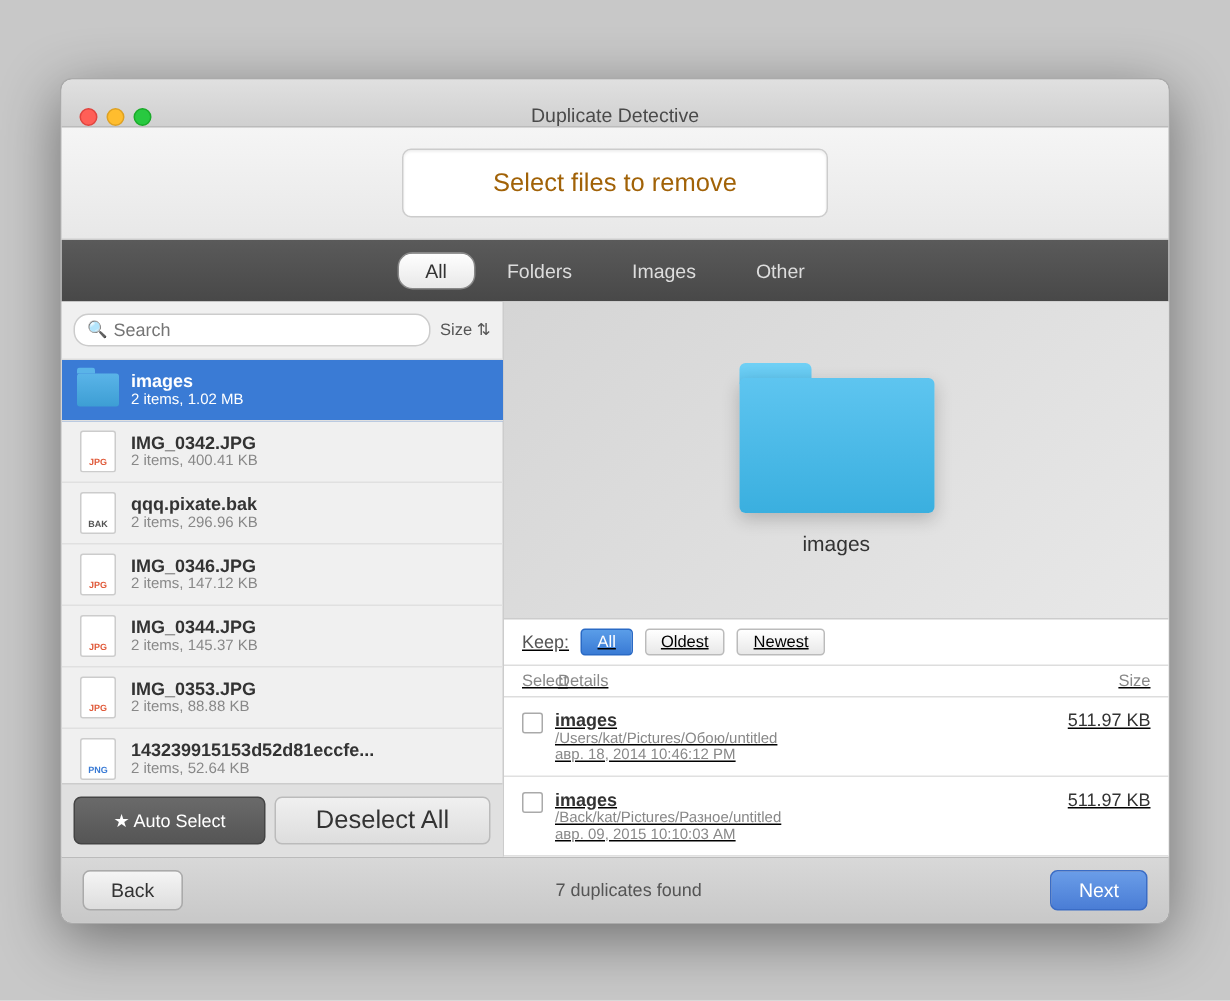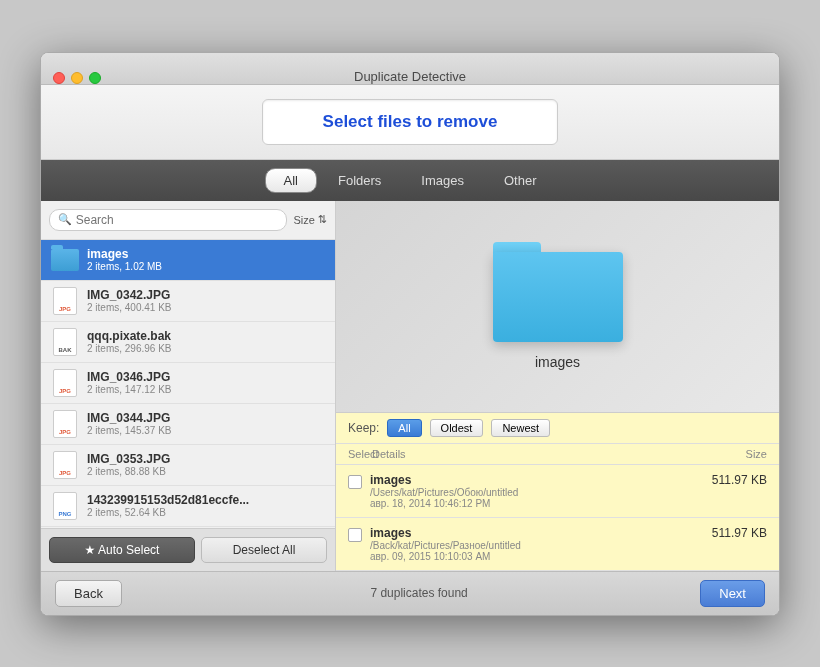--- a/index.html
+++ b/index.html
@@ -55,22 +55,22 @@
       display: flex;
       justify-content: center;
       border-bottom: 1px solid #ccc;
     }
     .header-title-box {
       background: white;
       border: 1px solid #ccc;
       border-radius: 6px;
       padding: 12px 60px;
       font-size: 17px;
-      font-weight: 700;
-      color: #1d4ed8;
+      font-weight: 400;
+      color: #a16207;
       box-shadow: inset 0 1px 2px rgba(0,0,0,0.08);
     }
     .tabs-bar {
       background: linear-gradient(to bottom, #5a5a5a, #484848);
       display: flex;
       justify-content: center;
       align-items: center;
       padding: 8px 0;
       gap: 2px;
     }
@@ -265,22 +265,22 @@
       align-items: center;
       justify-content: center;
       gap: 4px;
     }
     .btn-deselect {
       flex: 1;
       background: linear-gradient(to bottom, #f0f0f0, #ddd);
       color: #333;
       border: 1px solid #bbb;
       border-radius: 5px;
-      padding: 5px 0;
-      font-size: 12px;
+      padding: 5px 18px;
+      font-size: 17px;
       cursor: pointer;
     }
     .right-panel {
       flex: 1;
       display: flex;
       flex-direction: column;
       background: #e8e8e8;
     }
     .preview-area {
       flex: 1;
@@ -323,22 +323,23 @@
       bottom: -4px;
       left: 5px;
       z-index: -1;
     }
     .preview-name {
       font-size: 14px;
       font-weight: 500;
       color: #333;
     }
     .details-panel {
-      background: #fef9c3;
+      background: #ffffff;
       border-top: 1px solid #ccc;
+      text-decoration: underline;
     }
     .keep-row {
       display: flex;
       align-items: center;
       padding: 6px 12px;
       gap: 8px;
       font-size: 12px;
       color: #555;
       border-bottom: 1px solid #ddd;
     }

